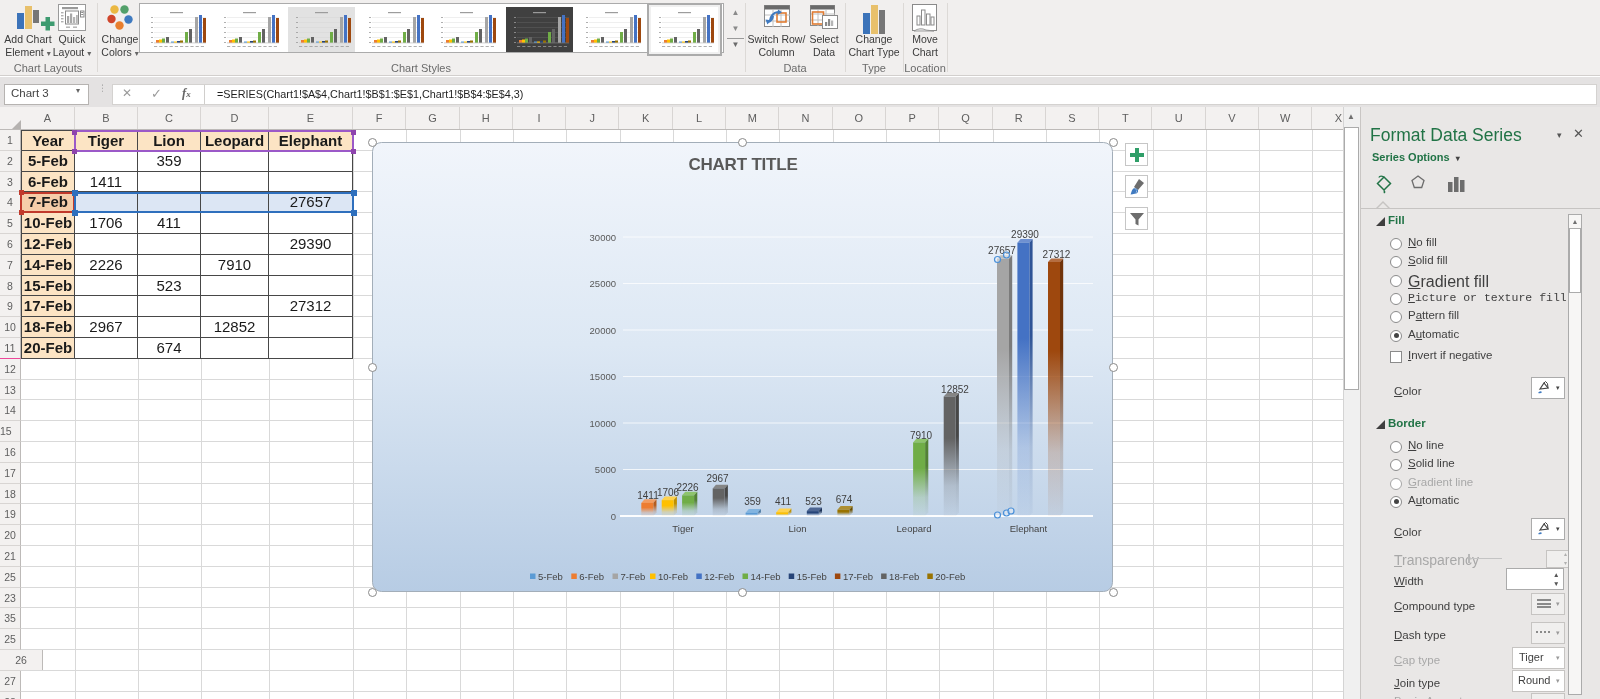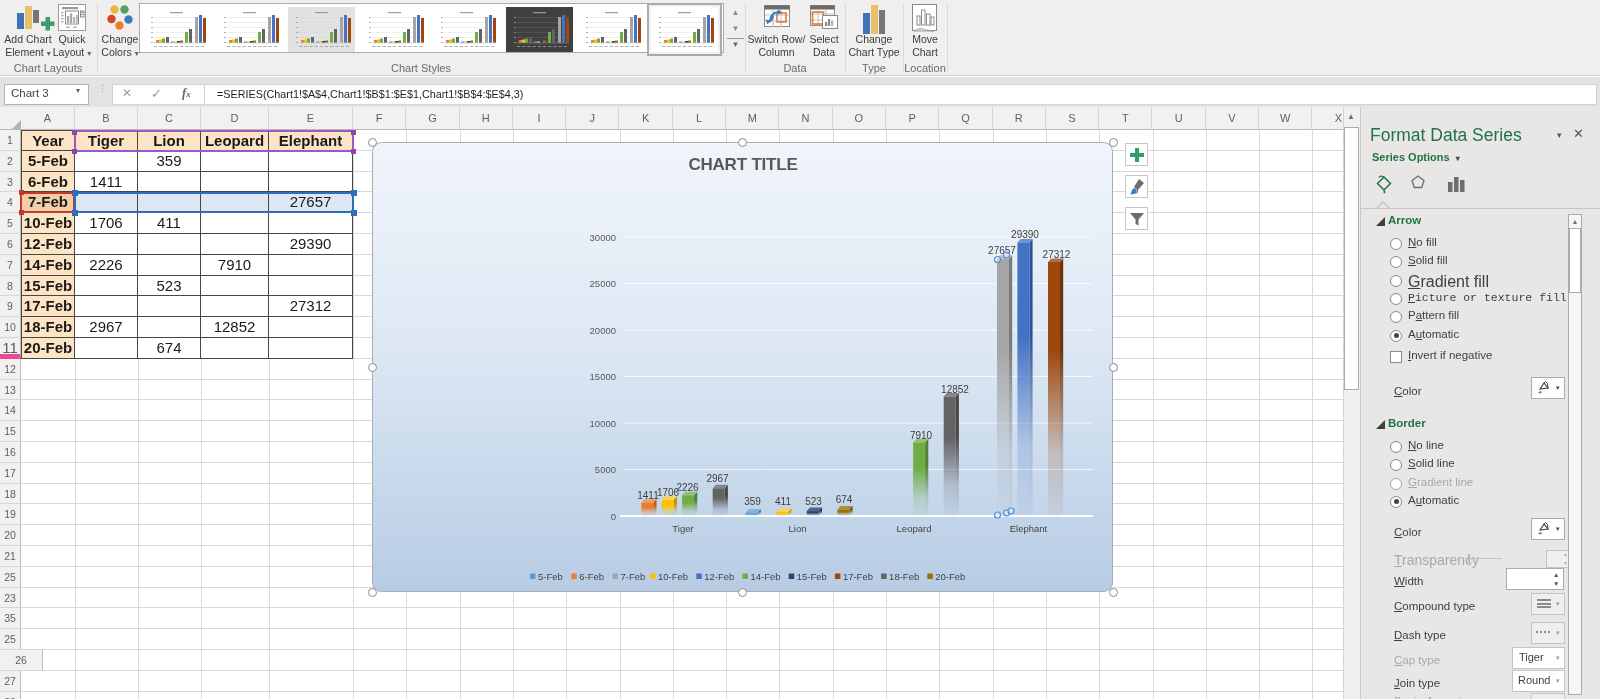--- a/index.html
+++ b/index.html
@@ -465,25 +465,25 @@
 <div class="abs" style="left:0;top:0.0px;width:21px;height:20.8px;background:#f3f1f0;border-right:1px solid #bdbab8;border-bottom:1px solid #d8d5d3;text-align:center;line-height:20.8px;font-size:10.5px;color:#5e5e5e;">1</div>
 <div class="abs" style="left:0;top:20.8px;width:21px;height:20.8px;background:#f3f1f0;border-right:1px solid #bdbab8;border-bottom:1px solid #d8d5d3;text-align:center;line-height:20.8px;font-size:10.5px;color:#5e5e5e;">2</div>
 <div class="abs" style="left:0;top:41.6px;width:21px;height:20.8px;background:#f3f1f0;border-right:1px solid #bdbab8;border-bottom:1px solid #d8d5d3;text-align:center;line-height:20.8px;font-size:10.5px;color:#5e5e5e;">3</div>
 <div class="abs" style="left:0;top:62.4px;width:21px;height:20.8px;background:#f3f1f0;border-right:1px solid #bdbab8;border-bottom:1px solid #d8d5d3;text-align:center;line-height:20.8px;font-size:10.5px;color:#5e5e5e;">4</div>
 <div class="abs" style="left:0;top:83.2px;width:21px;height:20.8px;background:#f3f1f0;border-right:1px solid #bdbab8;border-bottom:1px solid #d8d5d3;text-align:center;line-height:20.8px;font-size:10.5px;color:#5e5e5e;">5</div>
 <div class="abs" style="left:0;top:104.0px;width:21px;height:20.8px;background:#f3f1f0;border-right:1px solid #bdbab8;border-bottom:1px solid #d8d5d3;text-align:center;line-height:20.8px;font-size:10.5px;color:#5e5e5e;">6</div>
 <div class="abs" style="left:0;top:124.8px;width:21px;height:20.8px;background:#f3f1f0;border-right:1px solid #bdbab8;border-bottom:1px solid #d8d5d3;text-align:center;line-height:20.8px;font-size:10.5px;color:#5e5e5e;">7</div>
 <div class="abs" style="left:0;top:145.6px;width:21px;height:20.8px;background:#f3f1f0;border-right:1px solid #bdbab8;border-bottom:1px solid #d8d5d3;text-align:center;line-height:20.8px;font-size:10.5px;color:#5e5e5e;">8</div>
 <div class="abs" style="left:0;top:166.4px;width:21px;height:20.8px;background:#f3f1f0;border-right:1px solid #bdbab8;border-bottom:1px solid #d8d5d3;text-align:center;line-height:20.8px;font-size:10.5px;color:#5e5e5e;">9</div>
 <div class="abs" style="left:0;top:187.2px;width:21px;height:20.8px;background:#f3f1f0;border-right:1px solid #bdbab8;border-bottom:1px solid #d8d5d3;text-align:center;line-height:20.8px;font-size:10.5px;color:#5e5e5e;">10</div>
-<div class="abs" style="left:0;top:208.0px;width:21px;height:20.8px;background:#f3f1f0;border-right:1px solid #bdbab8;border-bottom:5px solid #ec4899;text-align:center;line-height:20.8px;font-size:15px;color:#5e5e5e;">11</div>
+<div class="abs" style="left:0;top:208.0px;width:21px;height:20.8px;background:#f3f1f0;border-right:1px solid #bdbab8;border-bottom:1px solid #ec4899;text-align:center;line-height:20.8px;font-size:11px;color:#5e5e5e;">11</div>
 <div class="abs" style="left:0;top:228.8px;width:21px;height:20.8px;background:#f3f1f0;border-right:1px solid #bdbab8;border-bottom:1px solid #d8d5d3;text-align:center;line-height:20.8px;font-size:10.5px;color:#5e5e5e;">12</div>
 <div class="abs" style="left:0;top:249.6px;width:21px;height:20.8px;background:#f3f1f0;border-right:1px solid #bdbab8;border-bottom:1px solid #d8d5d3;text-align:center;line-height:20.8px;font-size:10.5px;color:#5e5e5e;">13</div>
 <div class="abs" style="left:0;top:270.4px;width:21px;height:20.8px;background:#f3f1f0;border-right:1px solid #bdbab8;border-bottom:1px solid #d8d5d3;text-align:center;line-height:20.8px;font-size:10.5px;color:#5e5e5e;">14</div>
-<div class="abs" style="left:0;top:291.2px;width:21px;height:20.8px;background:#f3f1f0;border-right:1px solid #bdbab8;border-bottom:1px solid #d8d5d3;text-align:center;line-height:20.8px;font-size:10.5px;color:#5e5e5e;">15</div>
+<div class="abs" style="left:0;top:291.2px;width:21px;height:20.8px;background:#f3f1f0;border-right:1px solid #bdbab8;border-bottom:1px solid #d8d5d3;line-height:20.8px;font-size:10.5px;color:#5e5e5e;">15</div>
 <div class="abs" style="left:0;top:312.0px;width:21px;height:20.8px;background:#f3f1f0;border-right:1px solid #bdbab8;border-bottom:1px solid #d8d5d3;text-align:center;line-height:20.8px;font-size:10.5px;color:#5e5e5e;">16</div>
 <div class="abs" style="left:0;top:332.8px;width:21px;height:20.8px;background:#f3f1f0;border-right:1px solid #bdbab8;border-bottom:1px solid #d8d5d3;text-align:center;line-height:20.8px;font-size:10.5px;color:#5e5e5e;">17</div>
 <div class="abs" style="left:0;top:353.6px;width:21px;height:20.8px;background:#f3f1f0;border-right:1px solid #bdbab8;border-bottom:1px solid #d8d5d3;text-align:center;line-height:20.8px;font-size:10.5px;color:#5e5e5e;">18</div>
 <div class="abs" style="left:0;top:374.4px;width:21px;height:20.8px;background:#f3f1f0;border-right:1px solid #bdbab8;border-bottom:1px solid #d8d5d3;text-align:center;line-height:20.8px;font-size:10.5px;color:#5e5e5e;">19</div>
 <div class="abs" style="left:0;top:395.2px;width:21px;height:20.8px;background:#f3f1f0;border-right:1px solid #bdbab8;border-bottom:1px solid #d8d5d3;text-align:center;line-height:20.8px;font-size:10.5px;color:#5e5e5e;">20</div>
 <div class="abs" style="left:0;top:416.0px;width:21px;height:20.8px;background:#f3f1f0;border-right:1px solid #bdbab8;border-bottom:1px solid #d8d5d3;text-align:center;line-height:20.8px;font-size:10.5px;color:#5e5e5e;">21</div>
 <div class="abs" style="left:0;top:436.8px;width:21px;height:20.8px;background:#f3f1f0;border-right:1px solid #bdbab8;border-bottom:1px solid #d8d5d3;text-align:center;line-height:20.8px;font-size:10.5px;color:#5e5e5e;">25</div>
 <div class="abs" style="left:0;top:457.6px;width:21px;height:20.8px;background:#f3f1f0;border-right:1px solid #bdbab8;border-bottom:1px solid #d8d5d3;text-align:center;line-height:20.8px;font-size:10.5px;color:#5e5e5e;">23</div>
 <div class="abs" style="left:0;top:478.4px;width:21px;height:20.8px;background:#f3f1f0;border-right:1px solid #bdbab8;border-bottom:1px solid #d8d5d3;text-align:center;line-height:20.8px;font-size:10.5px;color:#5e5e5e;">35</div>
 <div class="abs" style="left:0;top:499.2px;width:21px;height:20.8px;background:#f3f1f0;border-right:1px solid #bdbab8;border-bottom:1px solid #d8d5d3;text-align:center;line-height:20.8px;font-size:10.5px;color:#5e5e5e;">25</div>
@@ -846,21 +846,21 @@
       <rect x="80" y="4" width="4.5" height="15" fill="#6d6d6d"></rect>
       <rect x="86" y="7" width="4.5" height="12" fill="#6d6d6d"></rect>
 </svg>
 <div class="abs" style="left:0px;top:101px;width:240px;height:1px;background:#c6c4c2;"></div>
 <div class="abs" style="left:16px;top:95px;width:0;height:0;border-left:6px solid transparent;border-right:6px solid transparent;border-bottom:6px solid #e9e7e6;"></div>
 <div class="abs" style="left:15px;top:93.5px;width:0;height:0;border-left:7px solid transparent;border-right:7px solid transparent;border-bottom:7px solid #c6c4c2;"></div>
 <div class="abs" style="left:17px;top:96px;width:0;height:0;border-left:5px solid transparent;border-right:5px solid transparent;border-bottom:5px solid #e9e7e6;"></div>
 <svg class="abs" style="left:15px;top:110px;" width="9" height="9" viewBox="0 0 9 9">
       <path d="M9 0 L9 9 L0 9 Z" fill="#3f3f3f"></path>
     </svg>
-<div class="abs" style="left:27px;top:107px;font-size:11.5px;font-weight:bold;color:#217346;">Arrow</div>
+<div class="abs" style="left:27px;top:107px;font-size:11.5px;font-weight:bold;color:#217346;">Fill</div>
 <div class="abs" style="left:29px;top:131px;width:12px;height:12px;border-radius:50%;background:#fff;border:1px solid #8b8b8b;"></div>
 <div class="abs" style="left:47px;top:129px;font-size:11.5px;color:#3f3f3f;"><u>N</u>o fill</div>
 <div class="abs" style="left:29px;top:149.3px;width:12px;height:12px;border-radius:50%;background:#fff;border:1px solid #8b8b8b;"></div>
 <div class="abs" style="left:47px;top:147.3px;font-size:11.5px;color:#3f3f3f;"><u>S</u>olid fill</div>
 <div class="abs" style="left:29px;top:167.6px;width:12px;height:12px;border-radius:50%;background:#fff;border:1px solid #8b8b8b;"></div>
 <div class="abs" style="left:47px;top:165.6px;font-size:16px;color:#3f3f3f;"><u>G</u>radient fill</div>
 <div class="abs" style="left:29px;top:185.9px;width:12px;height:12px;border-radius:50%;background:#fff;border:1px solid #8b8b8b;"></div>
 <div class="abs" style="left:47px;top:183.9px;font-size:11.5px;color:#3f3f3f;font-family:Liberation Mono, monospace;"><u>P</u>icture or texture fill</div>
 <div class="abs" style="left:29px;top:204.2px;width:12px;height:12px;border-radius:50%;background:#fff;border:1px solid #8b8b8b;"></div>
 <div class="abs" style="left:47px;top:202.2px;font-size:11.5px;color:#3f3f3f;">P<u>a</u>ttern fill</div>

